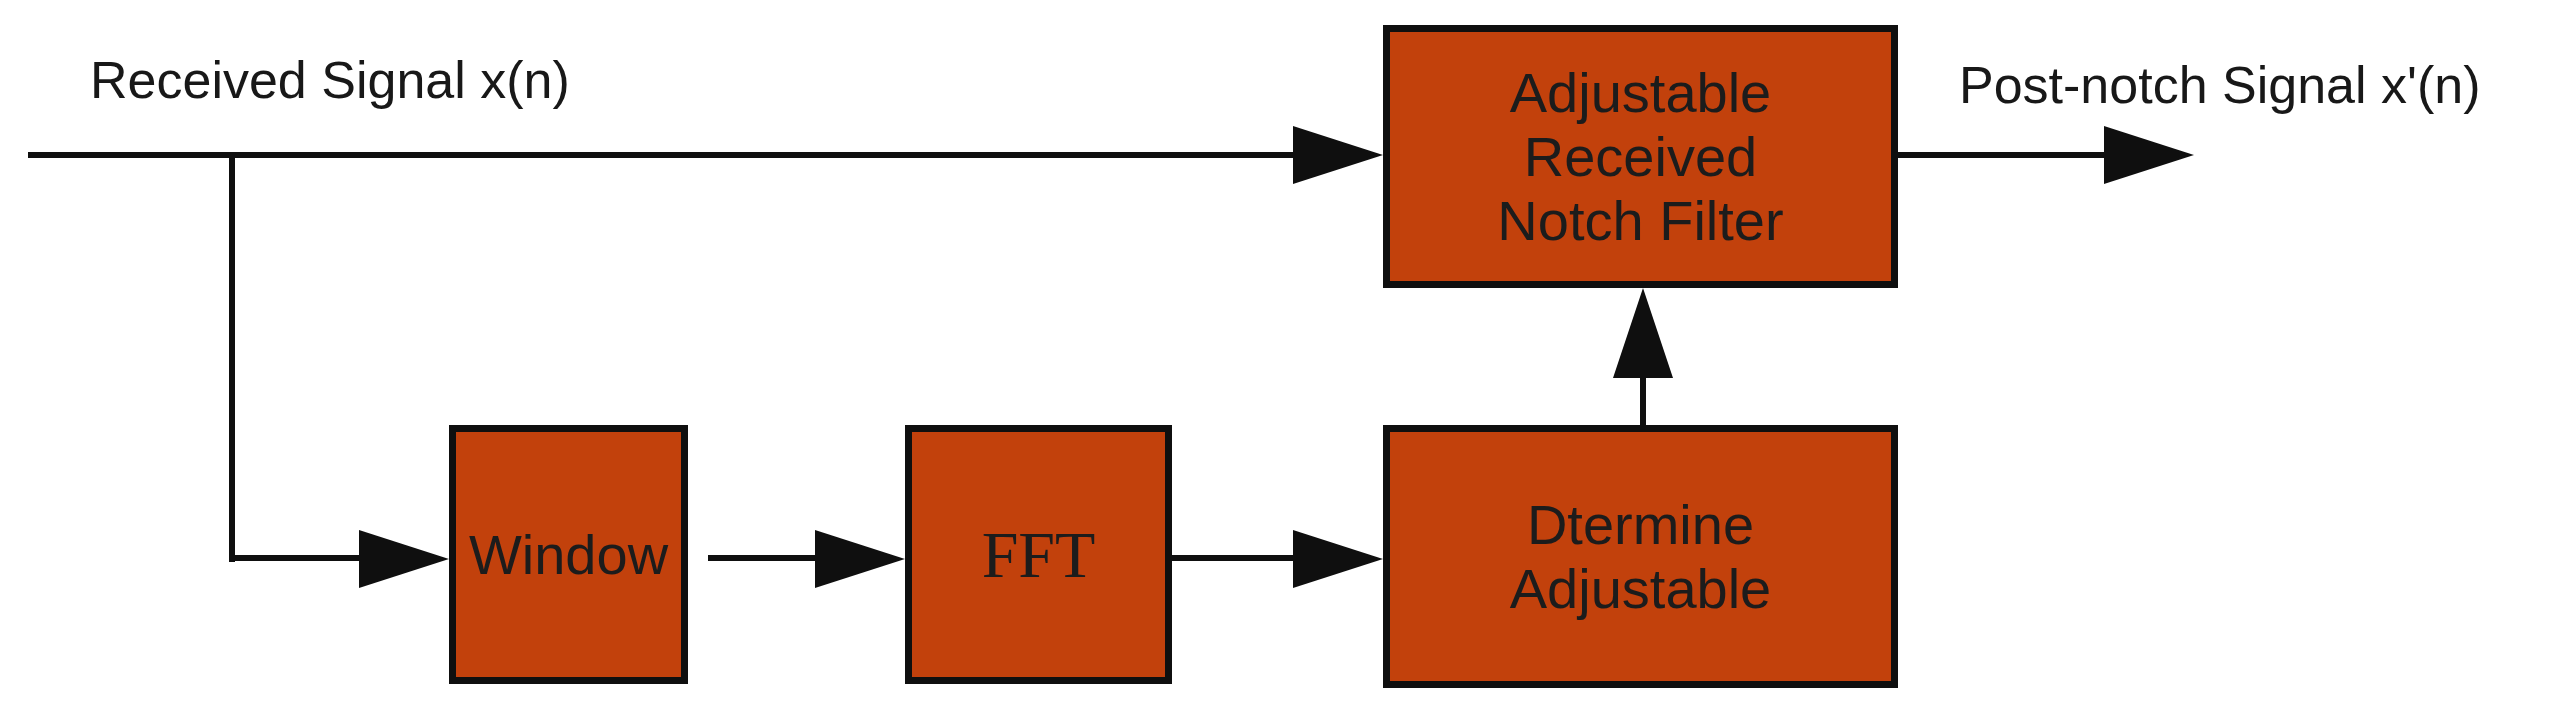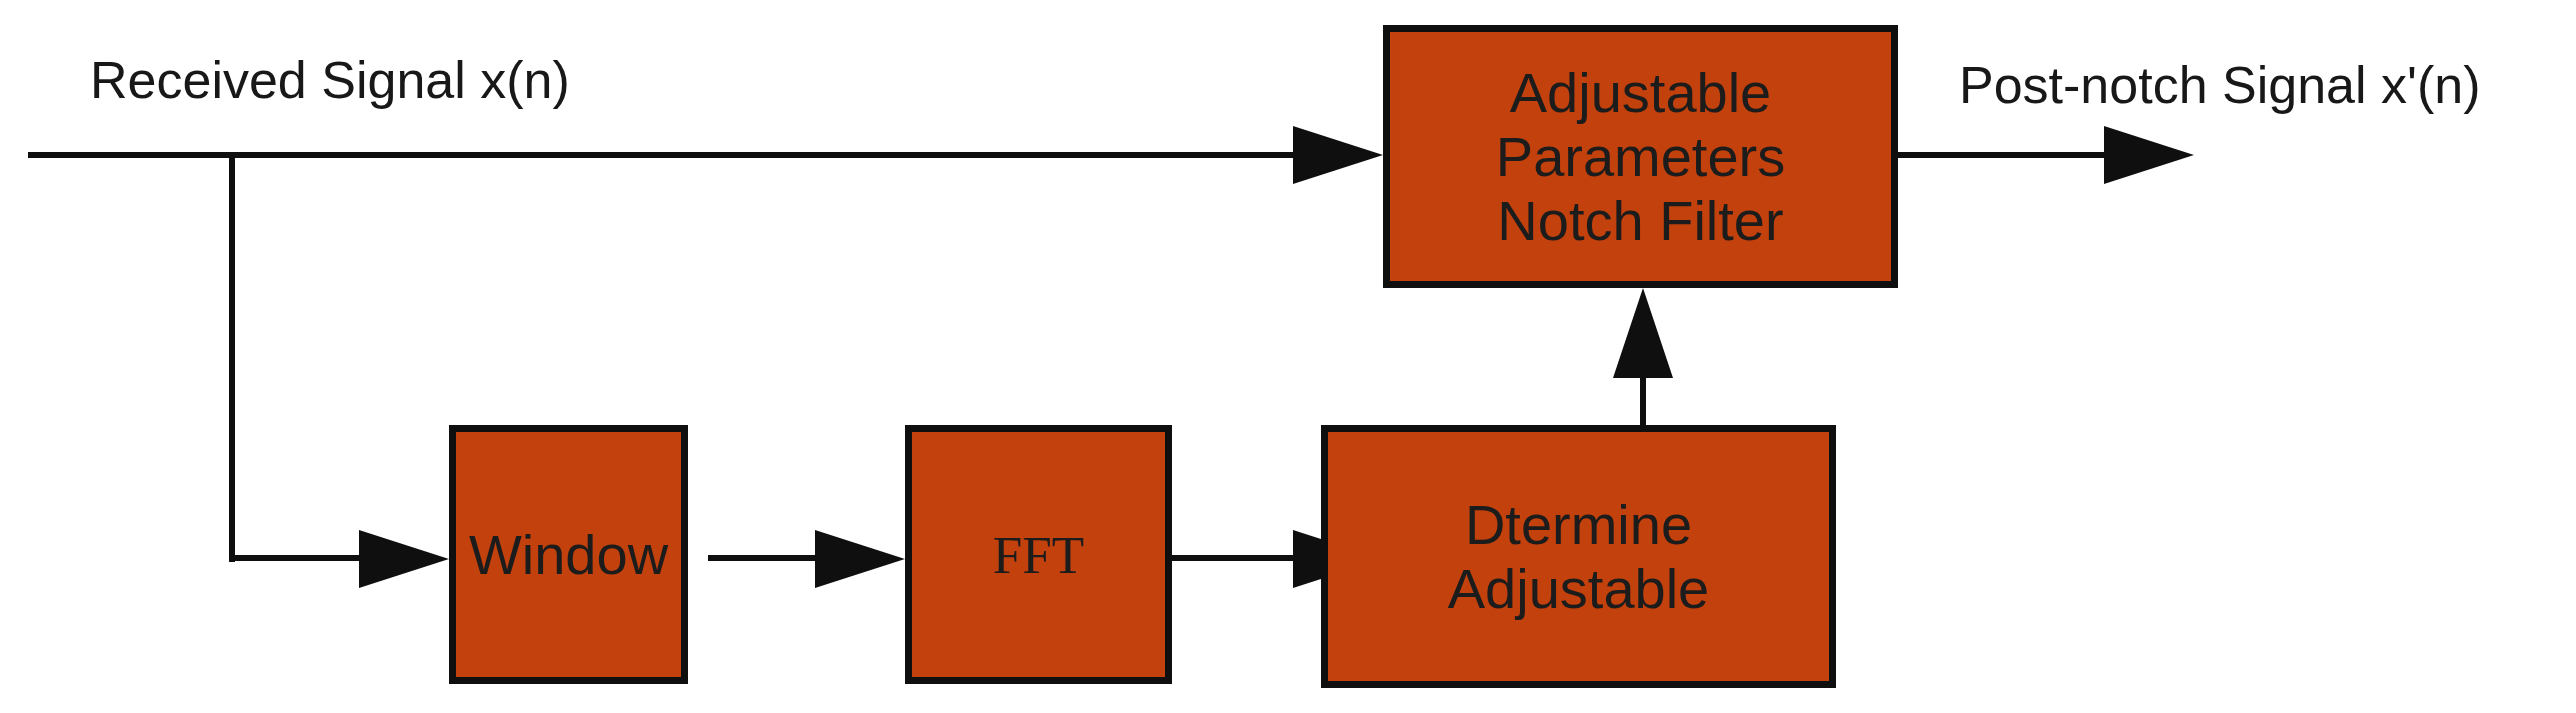--- a/index.html
+++ b/index.html
@@ -51,22 +51,22 @@
     align-items: center;
     justify-content: center;
     text-align: center;
     font-size: 56px;
     line-height: 64px;
     color: #1c1c1c;
   }
   #block-notch     { left: 1383px; top: 25px;  width: 515px; height: 263px; }
   #block-window    { left: 449px;  top: 425px; width: 239px; height: 259px; }
   #block-fft       { left: 905px;  top: 425px; width: 267px; height: 259px;
-                     font-family: "Liberation Serif", serif; font-size: 53px; }
-  #block-determine { left: 1321px; top: 425px; width: 515px; height: 263px; }
+                     font-family: "Liberation Serif", serif; font-size: 66px; }
+  #block-determine { left: 1383px; top: 425px; width: 515px; height: 263px; }
 
   
   .flow-label {
     position: absolute;
     white-space: nowrap;
     font-size: 52px;
     line-height: 60px;
     color: #181818;
   }
   #label-input  { left: 90px;   top: 50px; }
@@ -96,21 +96,21 @@
   <div class="arrow-right" style="left:1293px; top:530px;"></div>
 
   <div class="vline" style="left:1640px; top:371px; height:60px;"></div>
   <div class="arrow-up" style="left:1613px; top:288px;"></div>
 
   <div class="hline" style="left:1898px; top:152px; width:211px;"></div>
   <div class="arrow-right" style="left:2104px; top:126px;"></div>
 
   <div class="block" id="block-notch">
     <span>Adjustable</span>
-    <span>Parameters</span>
+    <span>Received</span>
     <span>Notch Filter</span>
   </div>
 
   <div class="block" id="block-window">
     <span>Window</span>
   </div>
 
   <div class="block" id="block-fft">
     <span>FFT</span>
   </div>

